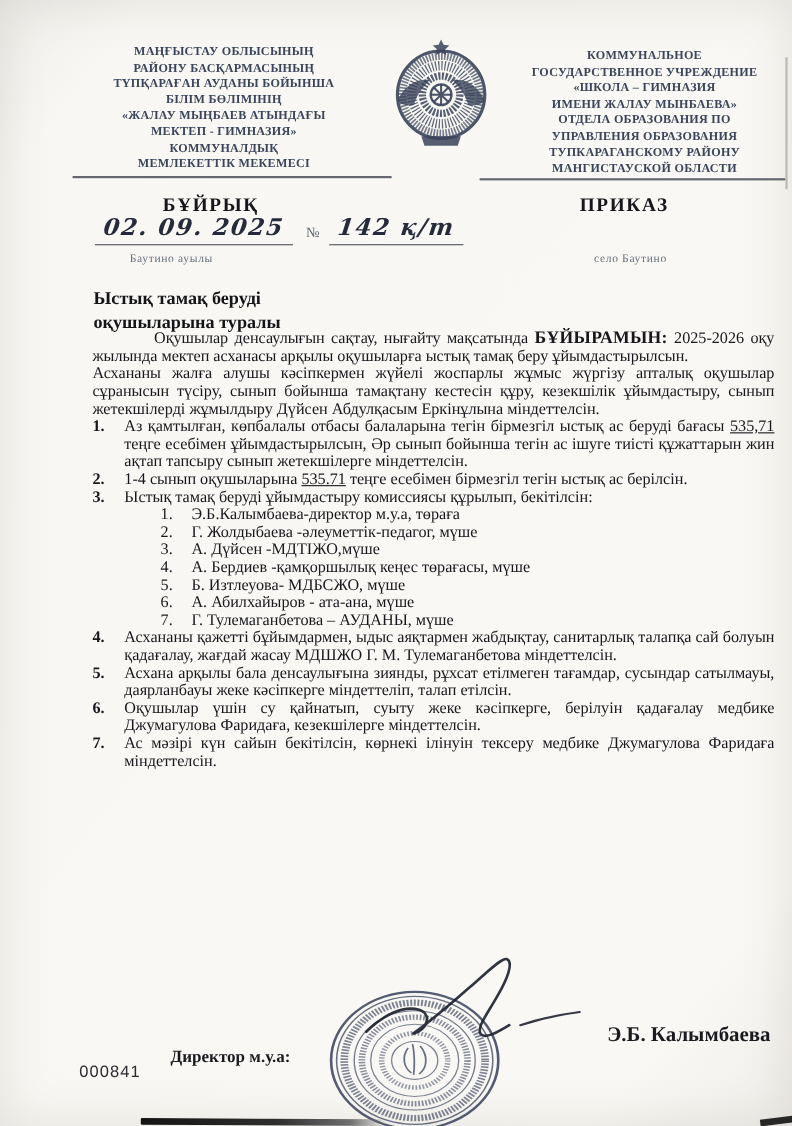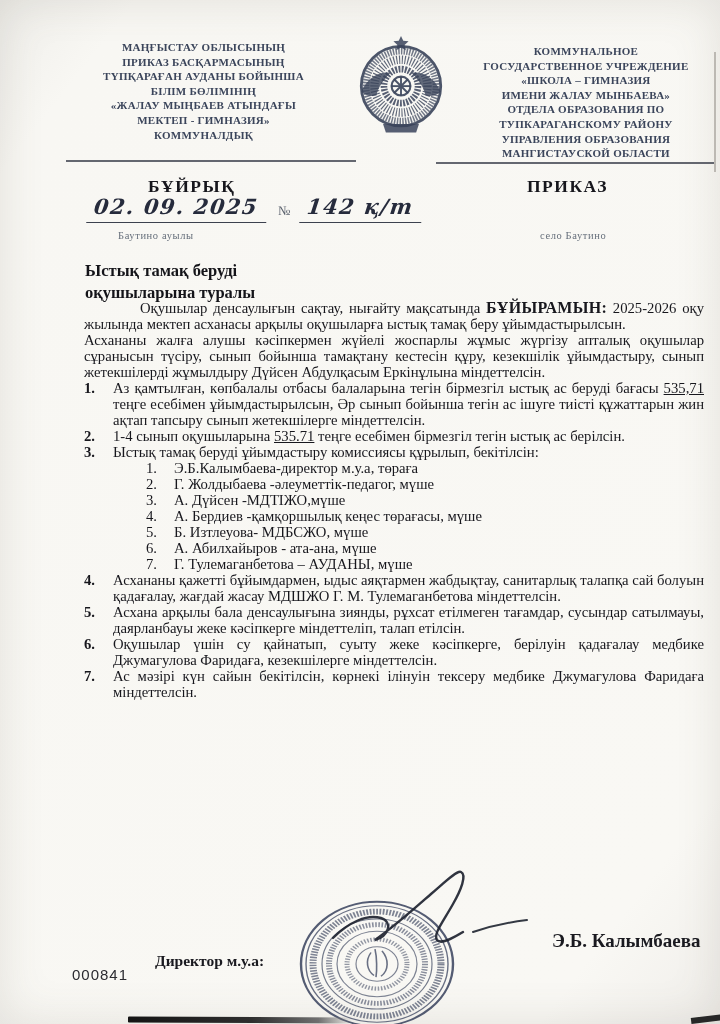--- a/index.html
+++ b/index.html
@@ -72,26 +72,27 @@
   .strip-b{ position:absolute; right:-3px; bottom:2px; width:32px; height:6px; background:#272727; transform:rotate(-7deg); }
 </style>
 </head>
 <body>
 
 <div class="page">
 
   <div class="hdr">
     <div class="hdr-col hdr-left">
       <div>МАҢҒЫСТАУ ОБЛЫСЫНЫҢ</div>
-      <div>ПРИКАЗ БАСҚАРМАСЫНЫҢ</div>
+      <div>РАЙОНУ БАСҚАРМАСЫНЫҢ</div>
       <div>ТҮПҚАРАҒАН АУДАНЫ БОЙЫНША</div>
       <div>БІЛІМ БӨЛІМІНІҢ</div>
       <div>«ЖАЛАУ МЫҢБАЕВ АТЫНДАҒЫ</div>
       <div>МЕКТЕП - ГИМНАЗИЯ»</div>
       <div>КОММУНАЛДЫҚ</div>
+      <div>МЕМЛЕКЕТТІК МЕКЕМЕСІ</div>
     </div>
 
     <div class="emblem-box">
       <svg class="emblem" viewBox="0 0 110 120" aria-hidden="true">
         <g fill="none" stroke="#39435a">
           <circle cx="55" cy="58" r="42" stroke-width="3" opacity=".9"></circle>
           <circle cx="55" cy="58" r="37" stroke-width="7" stroke-dasharray="1.6 1.3" opacity=".7"></circle>
           <circle cx="55" cy="58" r="28" stroke-width="9" stroke-dasharray="1.2 1.8" opacity=".8"></circle>
           <circle cx="55" cy="58" r="18" stroke-width="7" stroke-dasharray="2 1.4" opacity=".85"></circle>
           <circle cx="55" cy="58" r="10" stroke-width="2.2" opacity=".9"></circle>
@@ -108,22 +109,22 @@
         <path d="M36,98 L74,98 L71,107 L39,107Z" fill="#39435a" opacity=".85"></path>
       </svg>
     </div>
 
     <div class="hdr-col hdr-right">
       <div>КОММУНАЛЬНОЕ</div>
       <div>ГОСУДАРСТВЕННОЕ УЧРЕЖДЕНИЕ</div>
       <div>«ШКОЛА – ГИМНАЗИЯ</div>
       <div>ИМЕНИ ЖАЛАУ МЫНБАЕВА»</div>
       <div>ОТДЕЛА ОБРАЗОВАНИЯ ПО</div>
+      <div>УПРАВЛЕНИЯ ОБРАЗОВАНИЯ</div>
       <div>ТУПКАРАГАНСКОМУ РАЙОНУ</div>
-      <div>УПРАВЛЕНИЯ ОБРАЗОВАНИЯ</div>
       <div>МАНГИСТАУСКОЙ ОБЛАСТИ</div>
     </div>
   </div>
 
   <div class="rule rule-left"></div>
   <div class="rule rule-right"></div>
   <div class="edge-right"></div>
 
   <div class="order-kk">БҰЙРЫҚ</div>
   <div class="order-ru">ПРИКАЗ</div>

